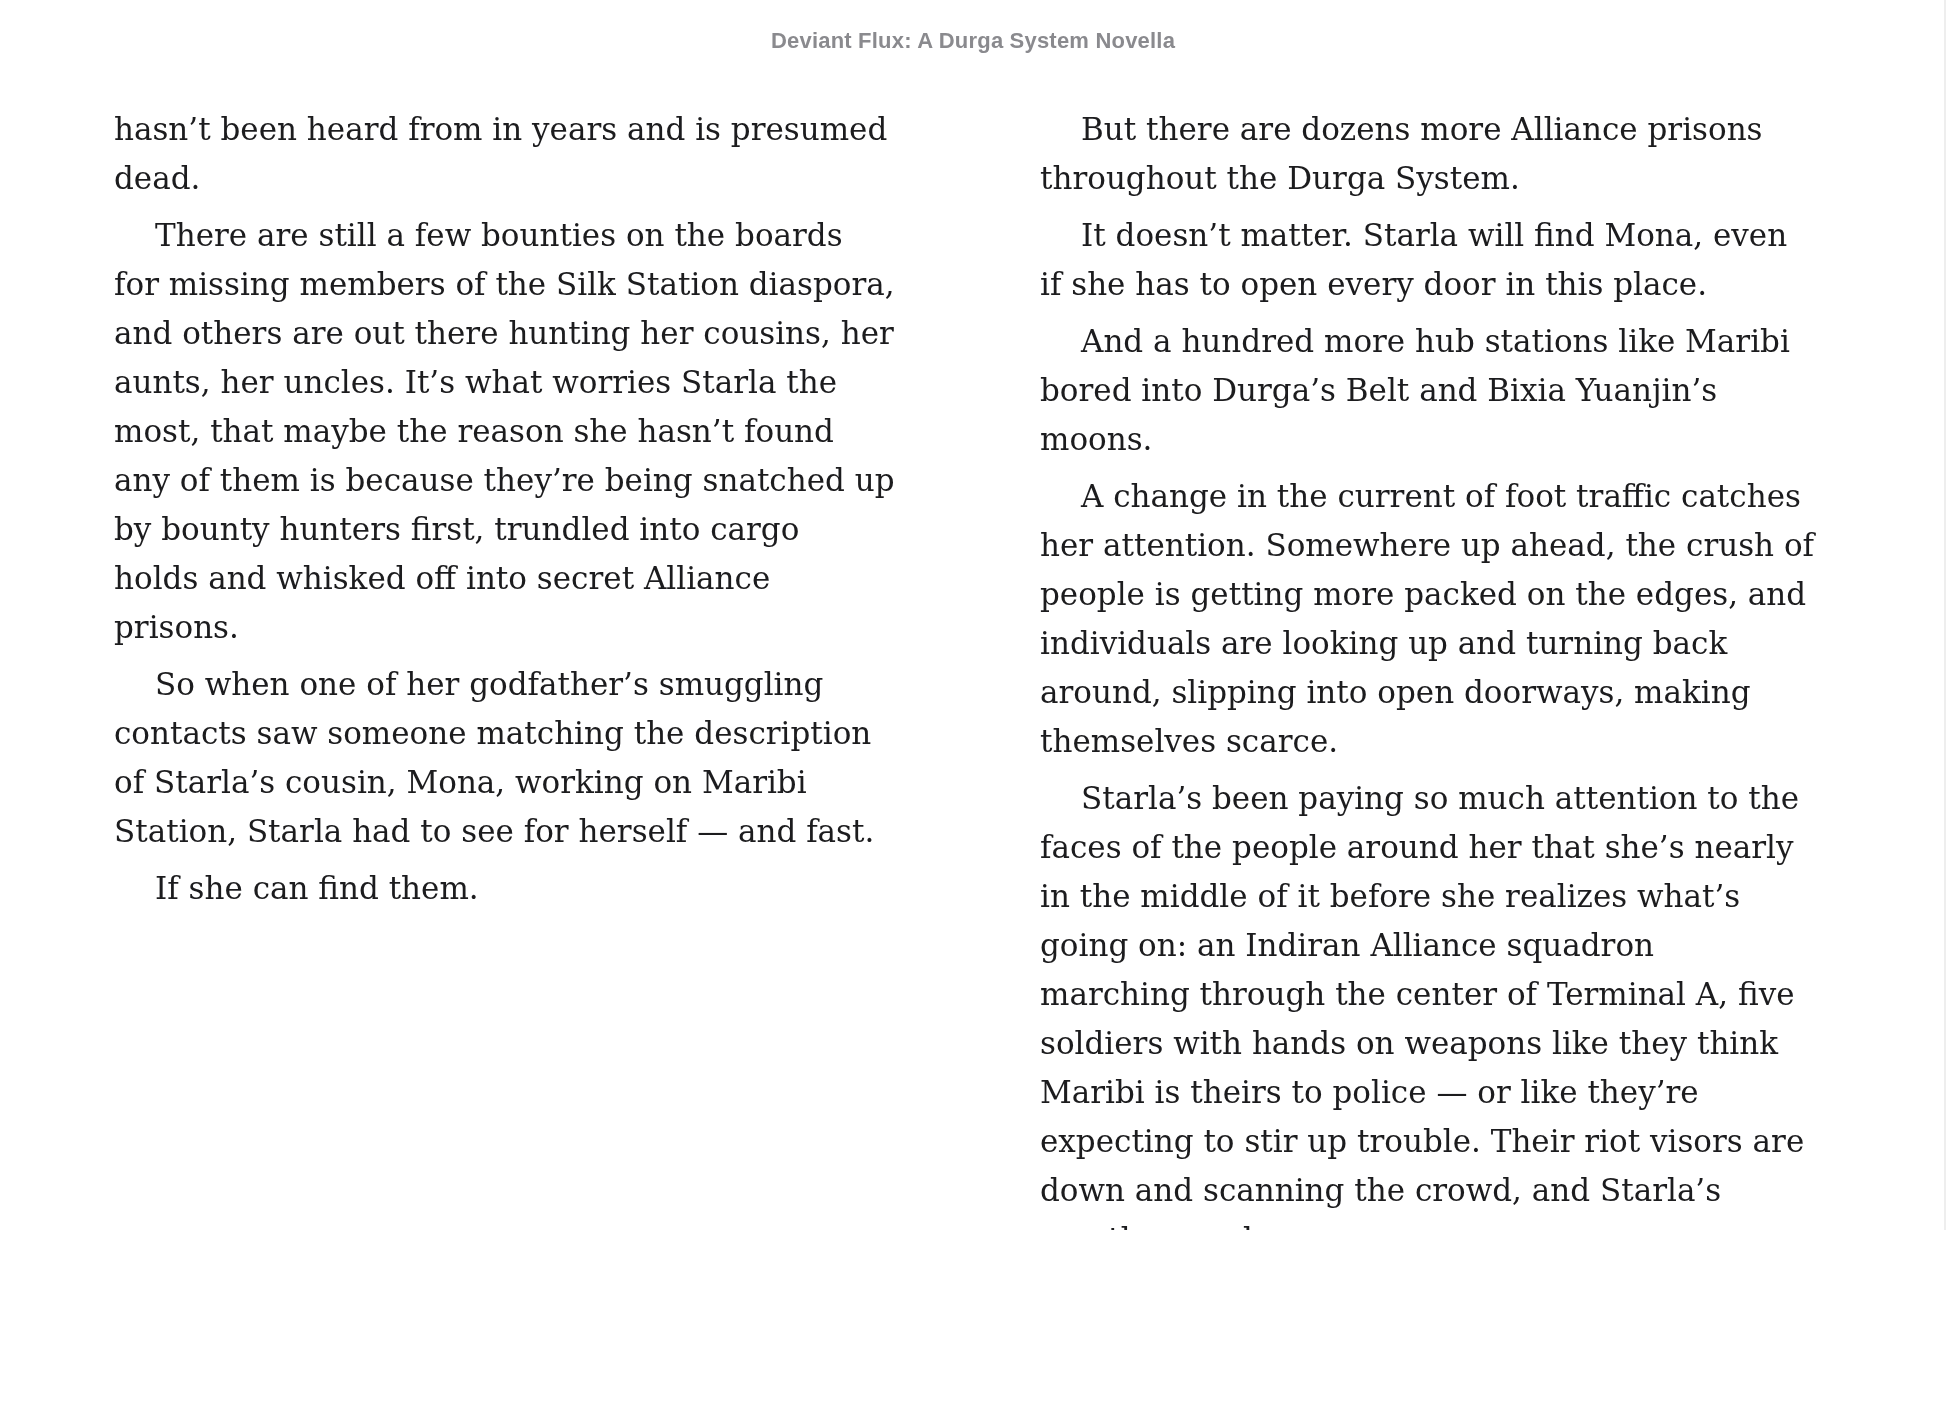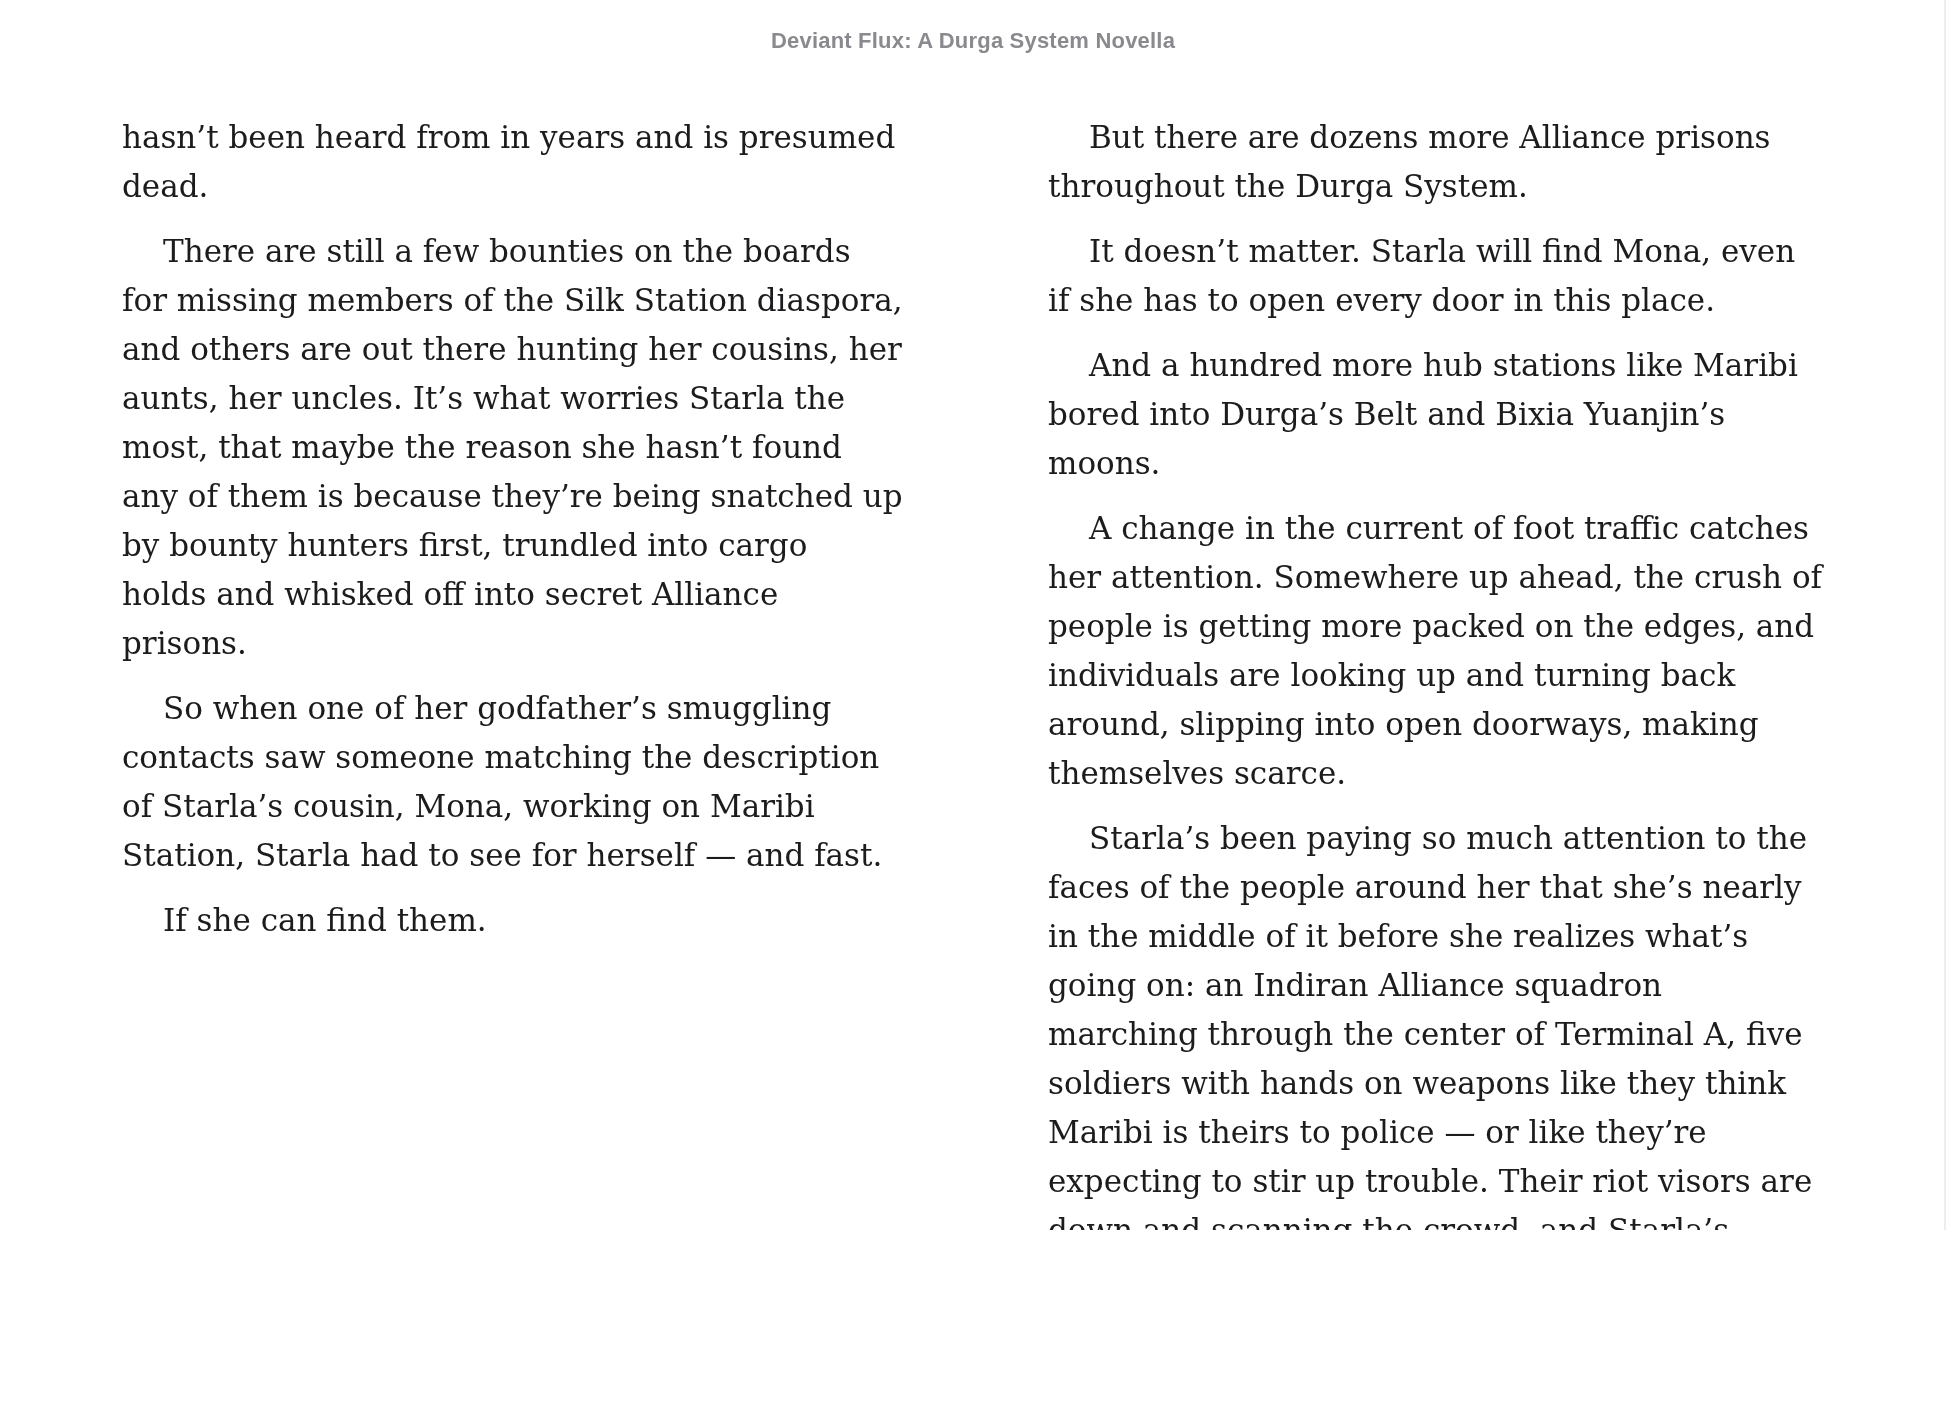--- a/index.html
+++ b/index.html
@@ -33,21 +33,21 @@
   }
   
   .page-col {
     position: absolute;
     top: 97px;
     width: 900px;
   }
   .page-col.left  { left: 106px; }
   .page-col.right { left: 1032px; }
   p.para {
-    margin: 16px;
+    margin: 8px;
     white-space: pre-line;
     font-family: "DejaVu Serif", "Liberation Serif", serif;
     font-size: 31px;
     line-height: 49px;
     color: var(--body, #1c1c1e);
     text-align: left;
   }
   p.para.indent { text-indent: 41px; }
   
   .page-number {

